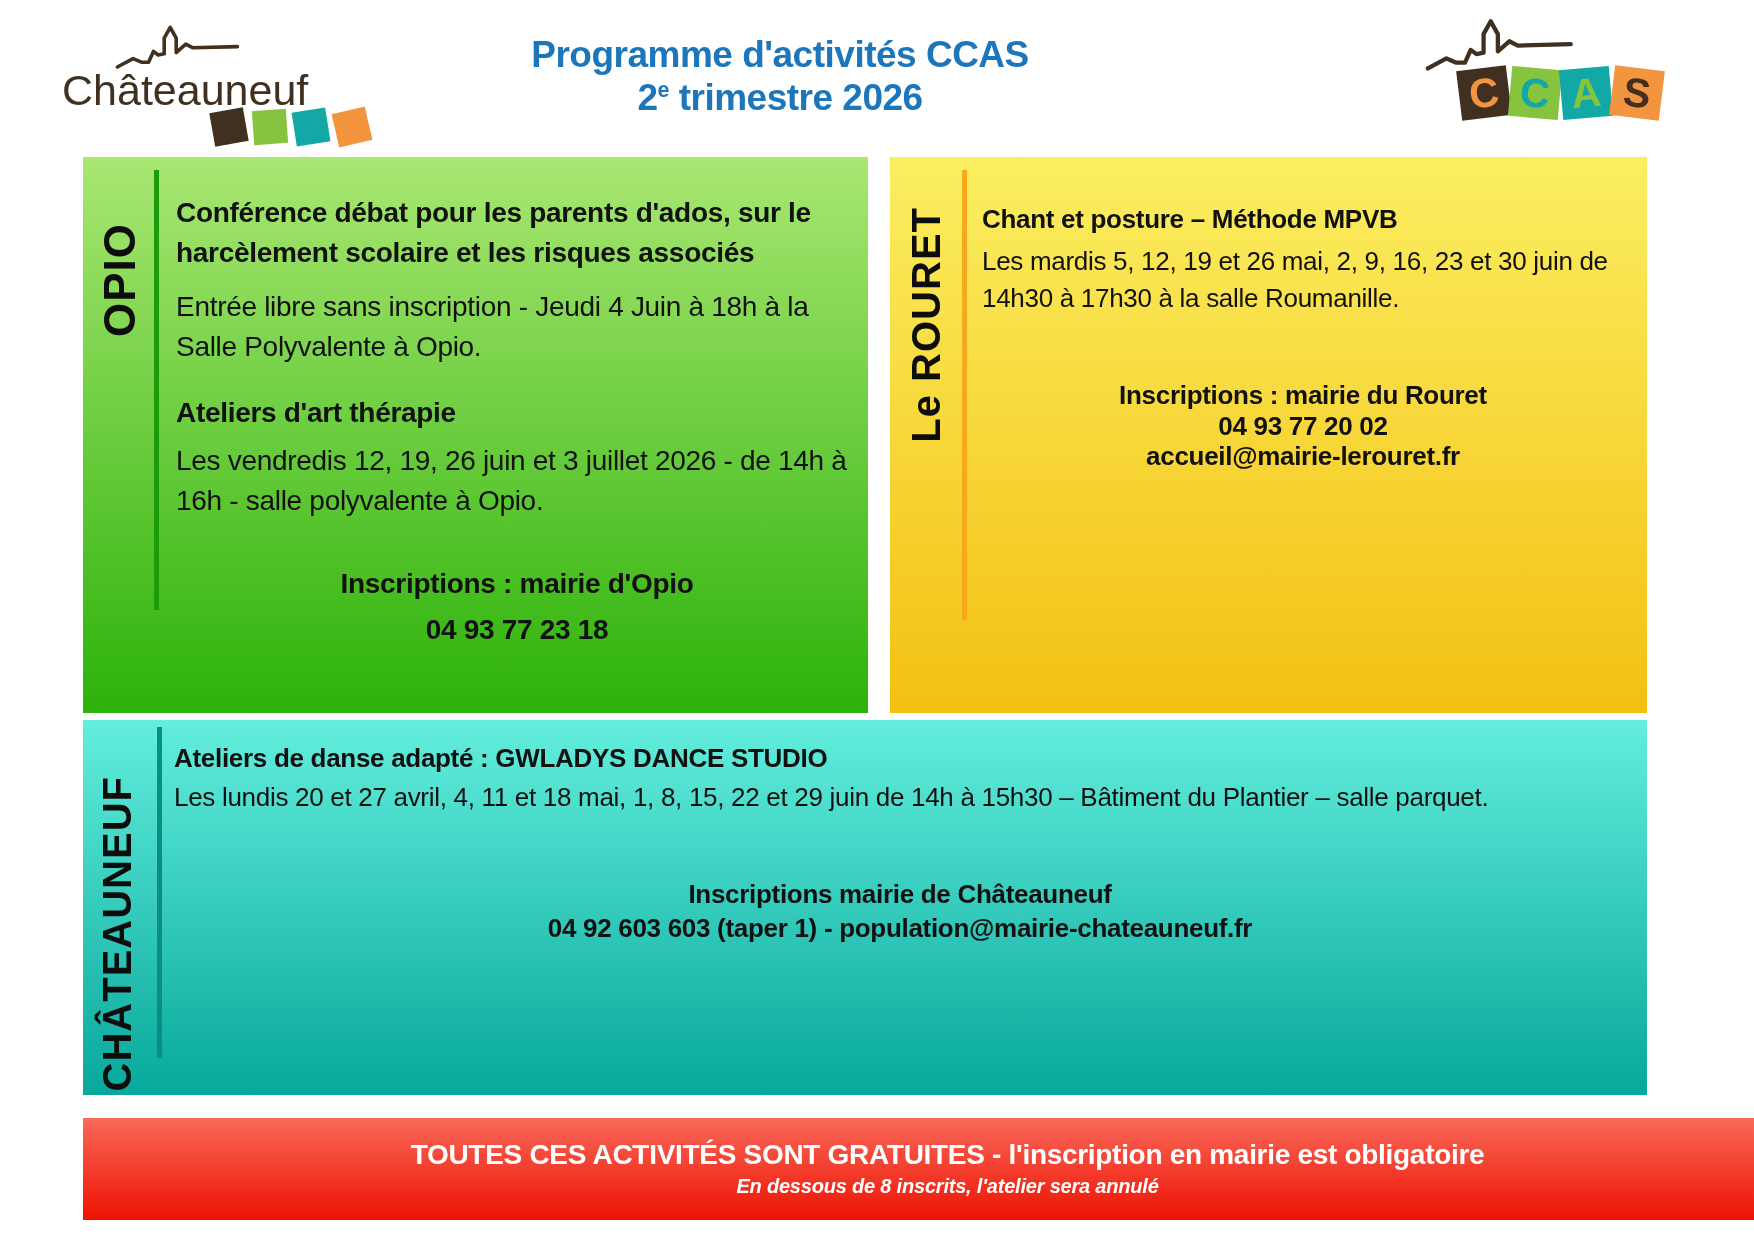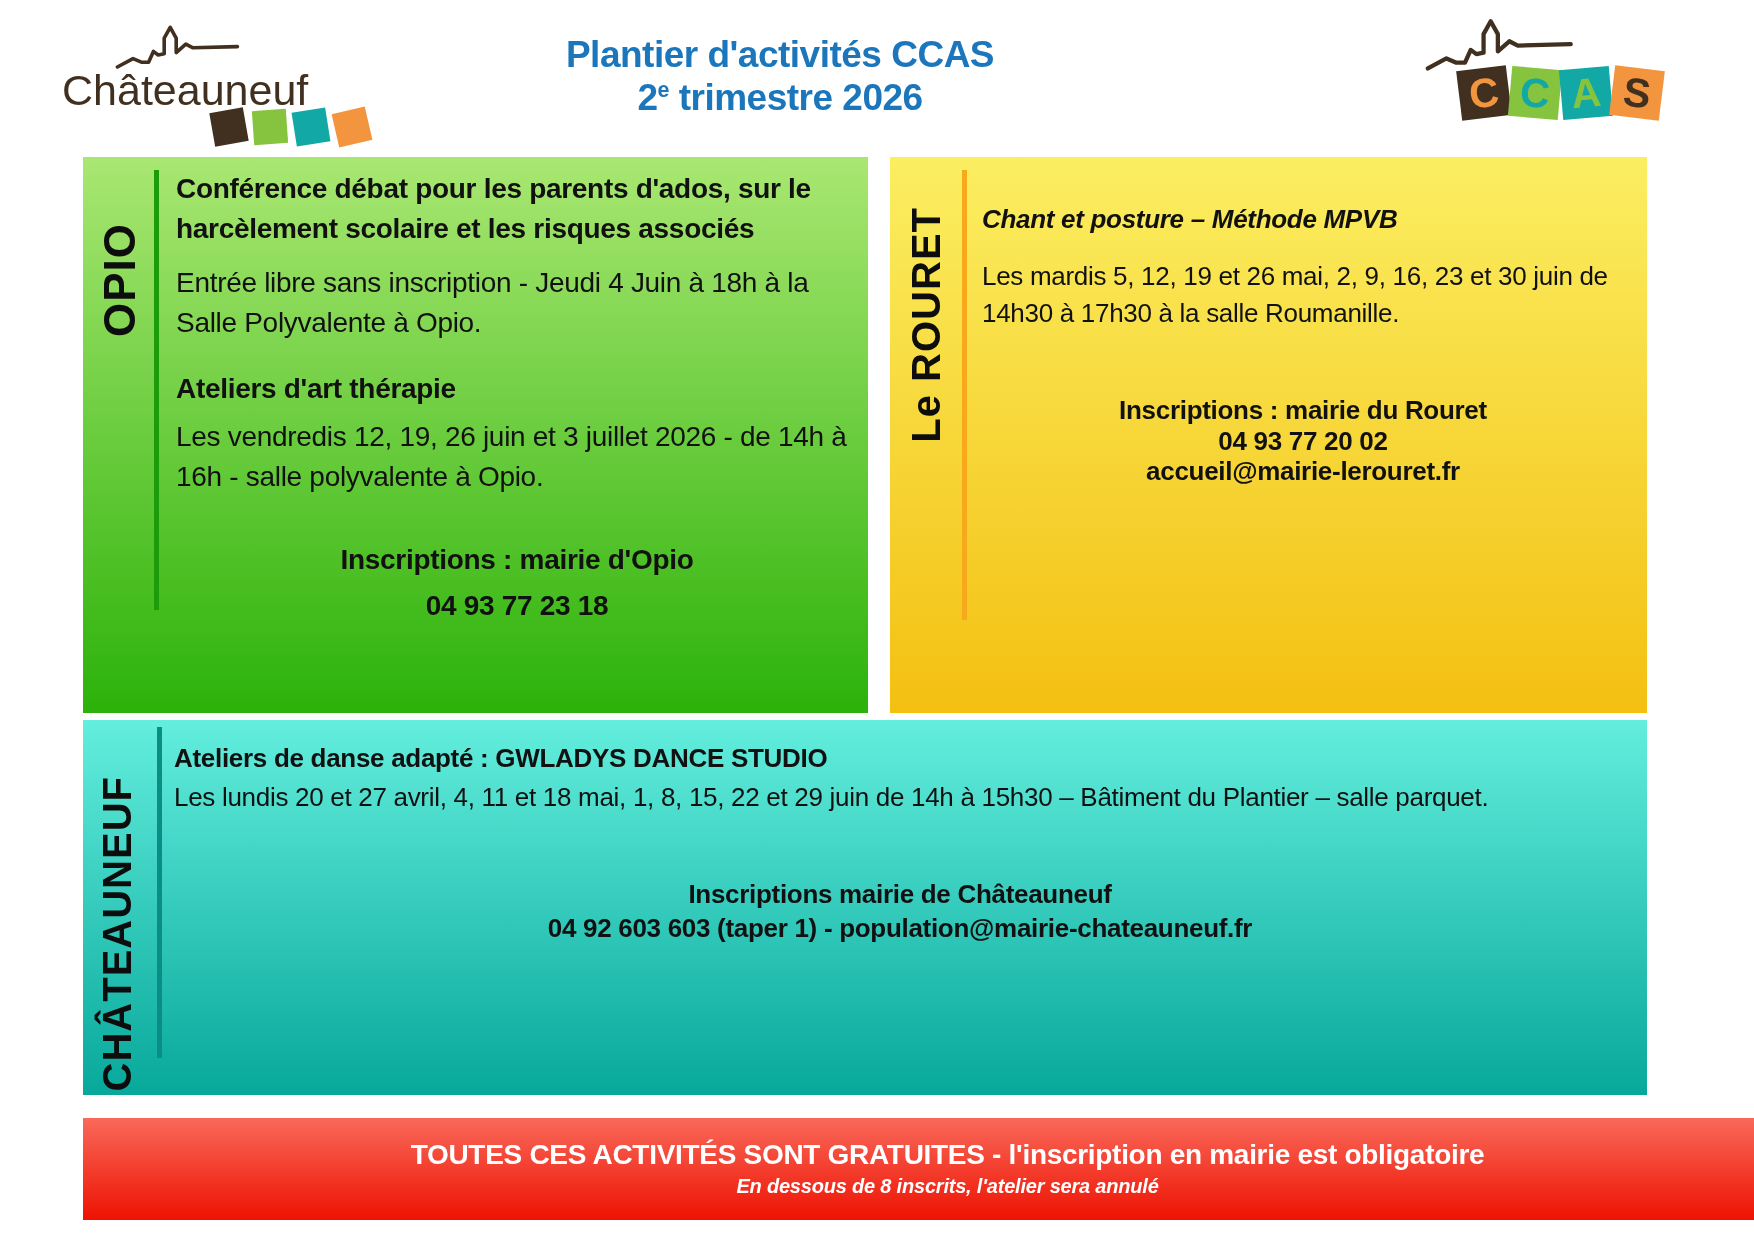--- a/index.html
+++ b/index.html
@@ -43,30 +43,30 @@
   .vline-rouret{left:72px;top:13px;height:450px;background:#f7a81b;}
   .vline-chat{left:74px;top:7px;height:331px;background:#0a8d85;}
 
   .vlabel{position:absolute;writing-mode:vertical-rl;transform:rotate(180deg);
           font-weight:700;color:#0d0d0d;letter-spacing:1px;}
   .vlabel-opio{left:12px;top:66px;font-size:44px;}
   .vlabel-rouret{left:14px;top:50px;font-size:40px;}
   .vlabel-chat{left:12px;top:56px;font-size:40px;}
 
   .content{position:absolute;letter-spacing:-0.3px;}
-  .content-opio{left:93px;top:12px;width:682px;font-size:28px;line-height:1.43;}
+  .content-opio{left:93px;top:36px;width:682px;font-size:28px;line-height:1.43;}
   .content-rouret{left:92px;top:44px;width:642px;font-size:26px;line-height:1.45;}
   .content-chat{left:91px;top:20px;width:1452px;font-size:26px;line-height:1.42;}
 
   .content p{margin:0;}
   .ev-title{font-weight:700;}
   .content-opio .ev-title-1{margin-bottom:14px;}
   .content-opio .ev-det-1{margin-bottom:26px;}
   .content-opio .ev-title-2{margin-bottom:8px;}
-  .content-rouret .ev-title-1{margin-bottom:19px;font-style:italic;}
+  .content-rouret .ev-title-1{margin-bottom:4px;}
   .content-chat .ev-title-1{margin-bottom:2px;}
 
   .insc{font-weight:700;text-align:center;}
   .insc-opio{margin-top:40px;line-height:1.62;font-size:28px;}
   .insc-rouret{margin-top:62px;line-height:1.18;font-size:26px;}
   .insc-chat{margin-top:62px;line-height:1.3;font-size:26px;}
 
   
   .banner{position:absolute;left:83px;top:1118px;width:1729px;height:102px;
           background:linear-gradient(180deg,#f9695a 0%,#ee1202 100%);
@@ -86,21 +86,21 @@
     <div class="cn-text">Châteauneuf</div>
     <div class="squares">
       <span class="sq bg-brown" style="transform:rotate(-10deg);"></span>
       <span class="sq bg-green" style="transform:rotate(-4deg);"></span>
       <span class="sq bg-teal" style="transform:rotate(-9deg);"></span>
       <span class="sq bg-orange" style="transform:rotate(-13deg);"></span>
     </div>
   </div>
 
   <div class="title-block">
-    <div>Plantier d'activités CCAS</div>
+    <div>Programme d'activités CCAS</div>
     <div><span>2</span><sup>e</sup><span> trimestre 2026</span></div>
   </div>
 
   <div class="logo-ccas">
     <svg class="skyline" viewBox="0 0 210 80" fill="none" xmlns="http://www.w3.org/2000/svg">
       <path d="M4 70 L30 56 L44 62 L56 62 L64 44 L72 50 L82 48 L82 22 L92 4 L102 22 L102 46 L118 32 L130 38 L204 36" stroke="#41301f" stroke-width="6" stroke-linejoin="round" stroke-linecap="round"></path>
     </svg>
     <div class="squares">
       <span class="sq bg-brown t-orange" style="transform:rotate(-7deg);">C</span>
       <span class="sq bg-green t-teal" style="transform:rotate(5deg);">C</span>

